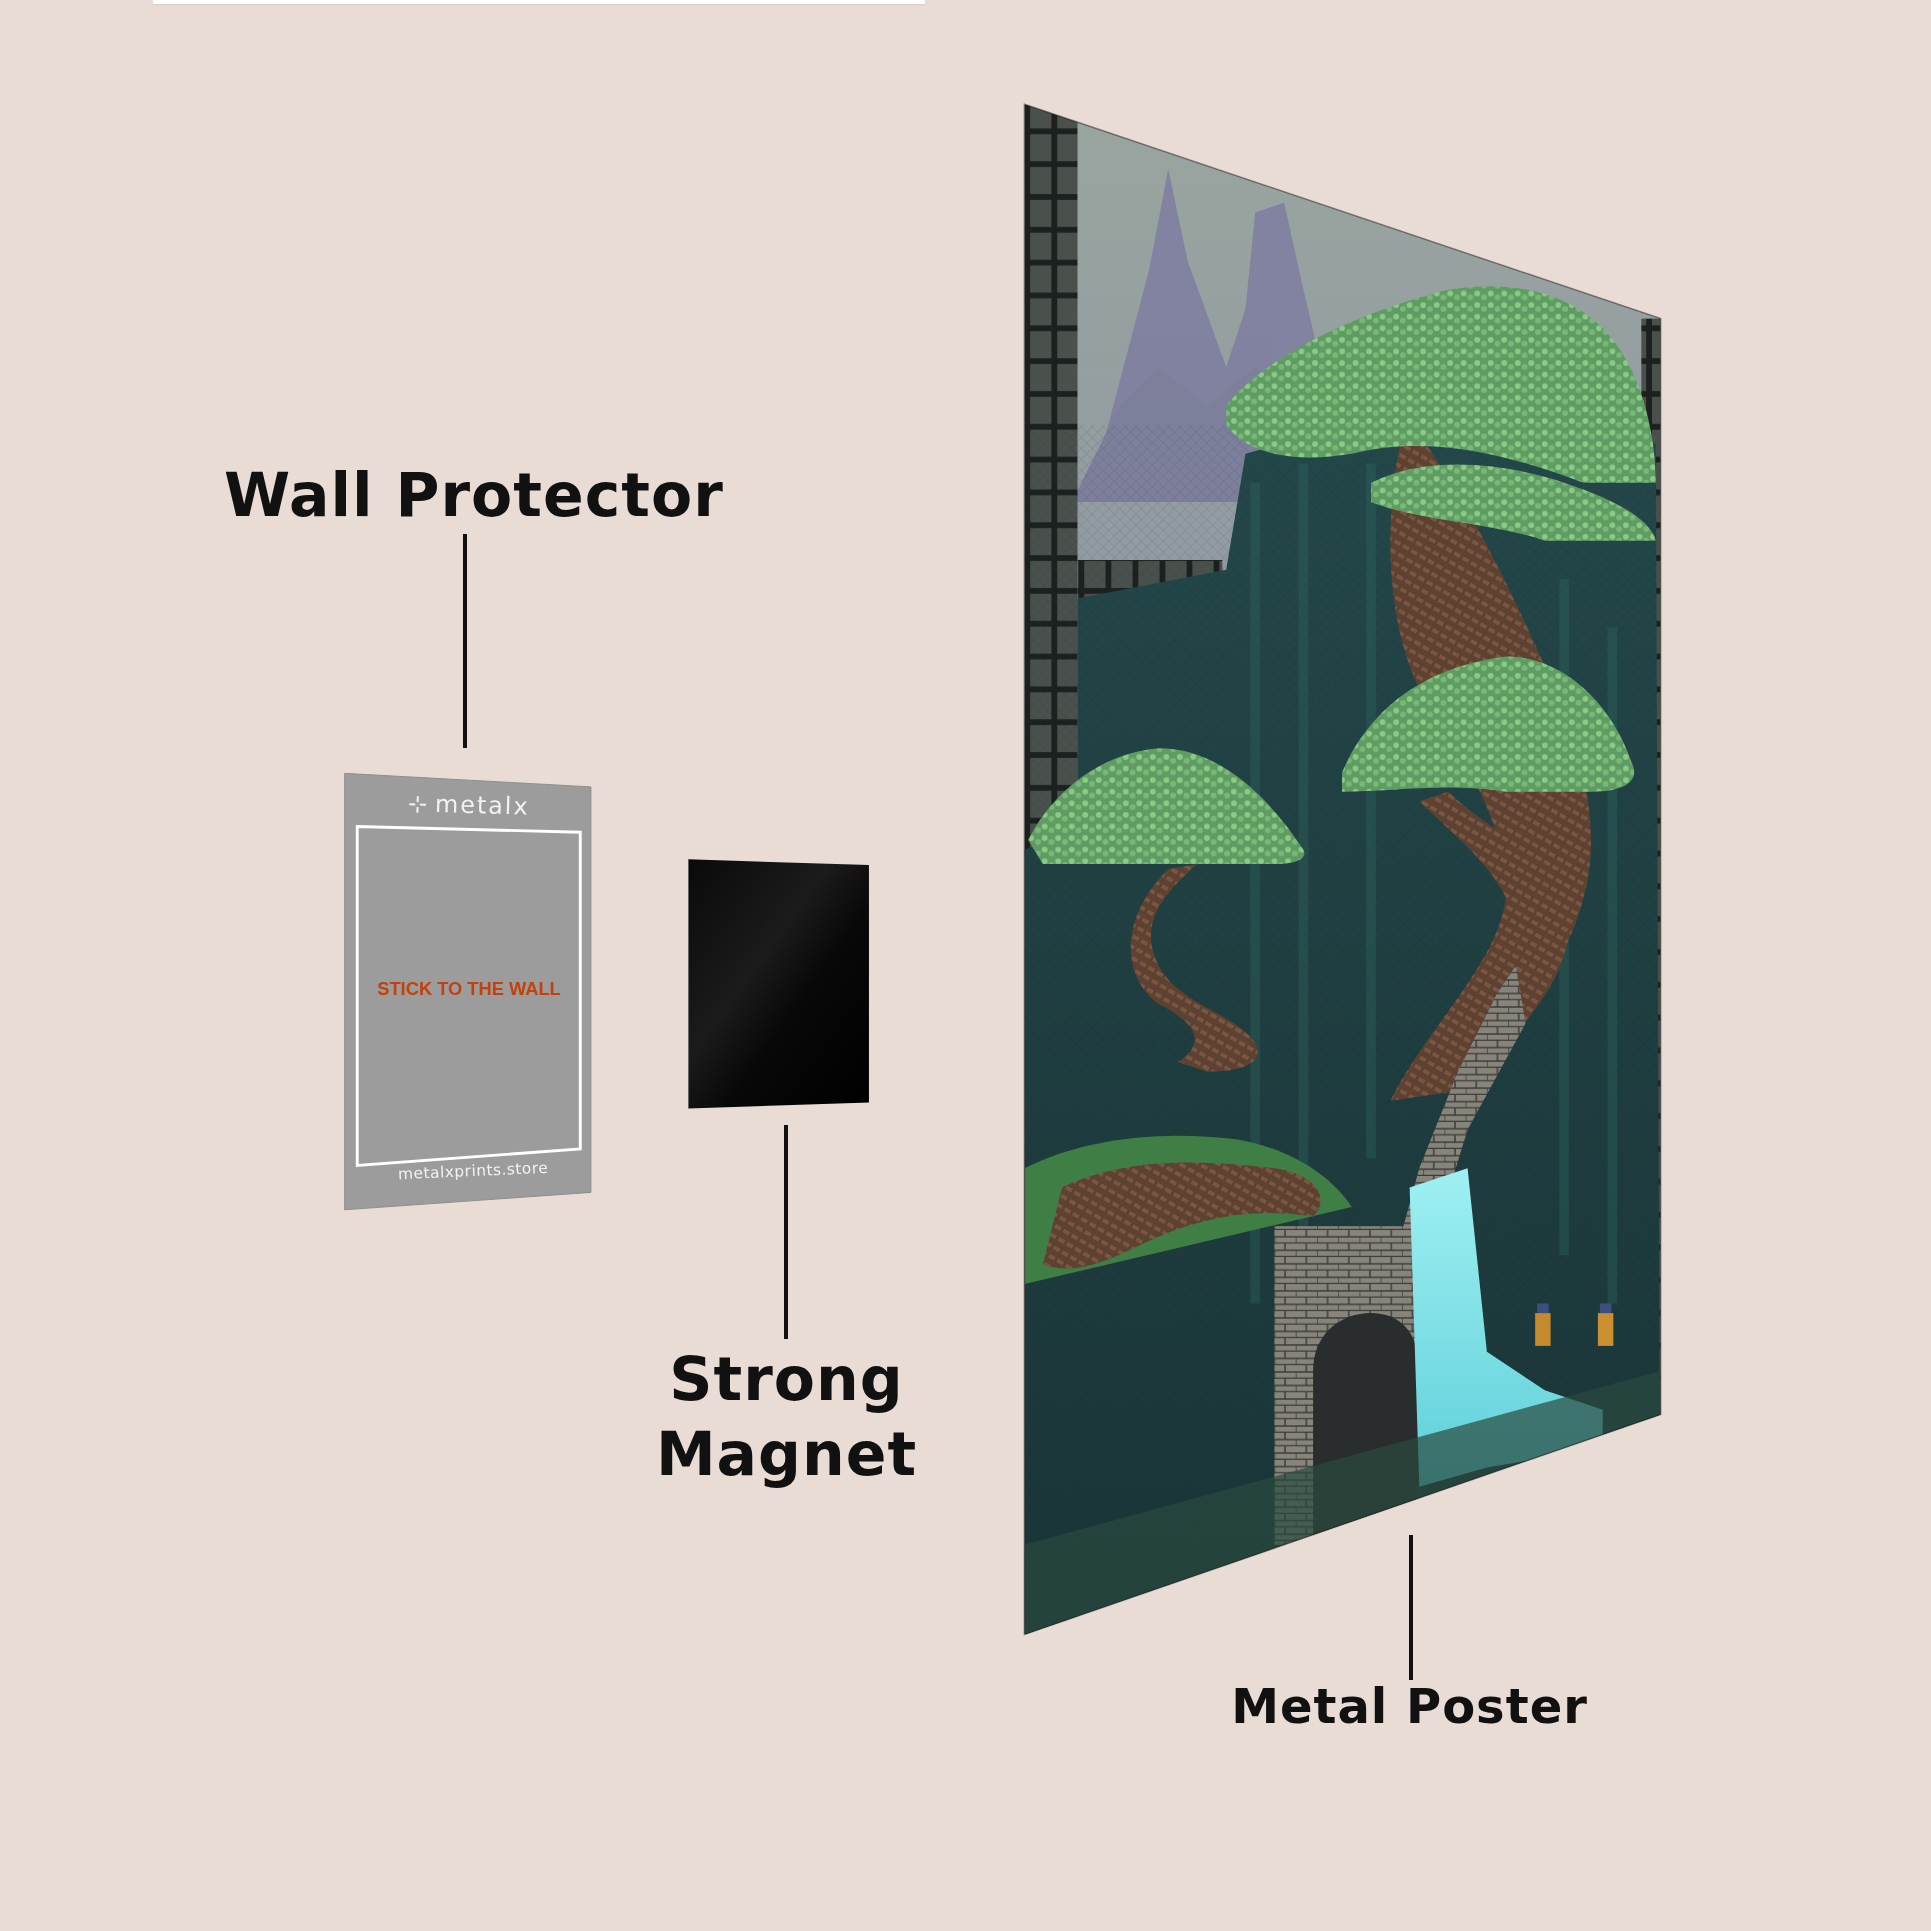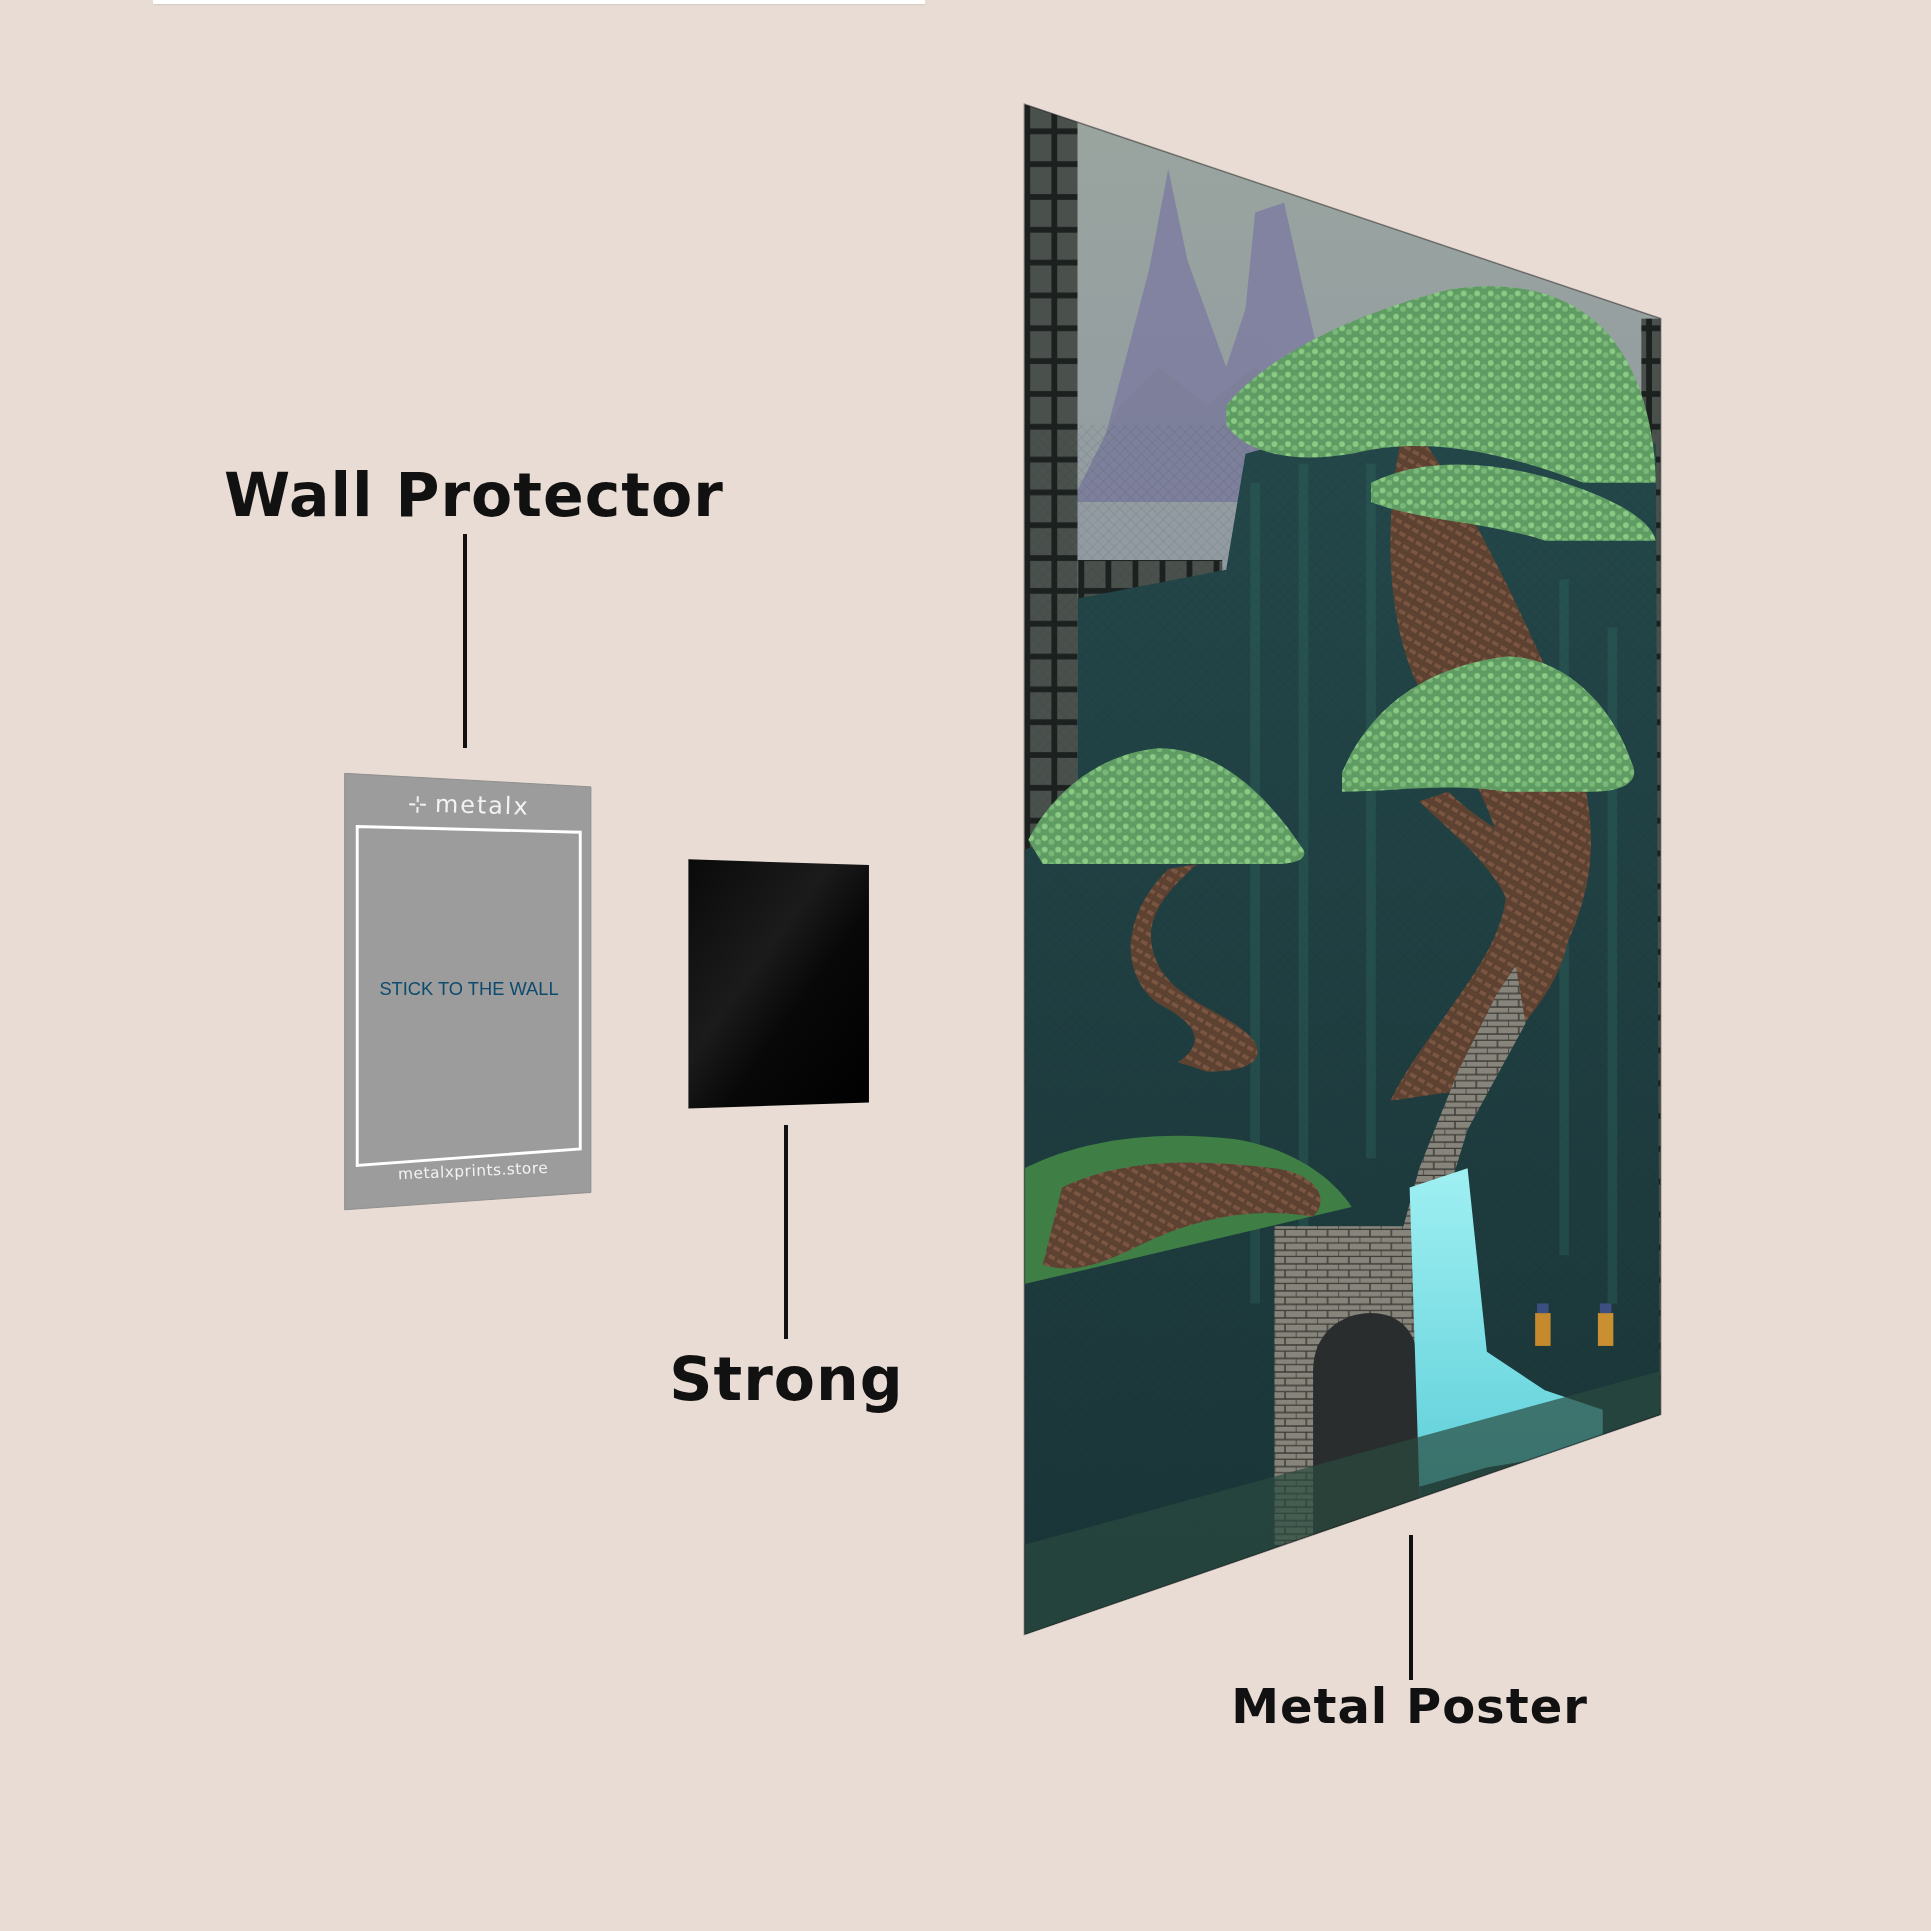--- a/index.html
+++ b/index.html
@@ -27,21 +27,21 @@
   .line-sm { left: 784px; top: 1125px; height: 214px; }
   .line-mp { left: 1409px; top: 1535px; height: 145px; }
   
   .wp-logo {
     position: absolute; left: 408px; top: 791px; font-size: 24px; color: #f2f2f2;
     letter-spacing: 1.9px; transform: rotate(1.5deg);
   }
   .wp-logo .mark { font-size: 23px; margin-right: 5.8px; }
   .wp-center {
     position: absolute; left: 359px; top: 978px; width: 220px; text-align: center;
-    font-family: "Liberation Sans", sans-serif; font-weight: 400; font-size: 18.3px; color: #0c4a6e;
+    font-family: "Liberation Sans", sans-serif; font-weight: 700; font-size: 18.3px; color: #c2410c;
   }
   .wp-url {
     position: absolute; left: 398px; top: 1162px; font-size: 15.4px; color: #f2f2f2;
     letter-spacing: 0.5px; transform: rotate(-2.5deg);
   }
 </style>
 </head>
 <body>
 
 <div class="top-bar"></div>
@@ -175,17 +175,18 @@
 </div>
 <div class="wp-center">STICK TO THE WALL</div>
 <div class="wp-url">metalxprints.store</div>
 
 <div class="label wp-title">Wall Protector</div>
 <div class="label-line line-wp"></div>
 
 <div class="label-line line-sm"></div>
 <div class="label sm-title">
   <div>Strong</div>
+  <div>Magnet</div>
 </div>
 
 <div class="label-line line-mp"></div>
 <div class="label mp-title">Metal Poster</div>
 
 
 </body></html>

